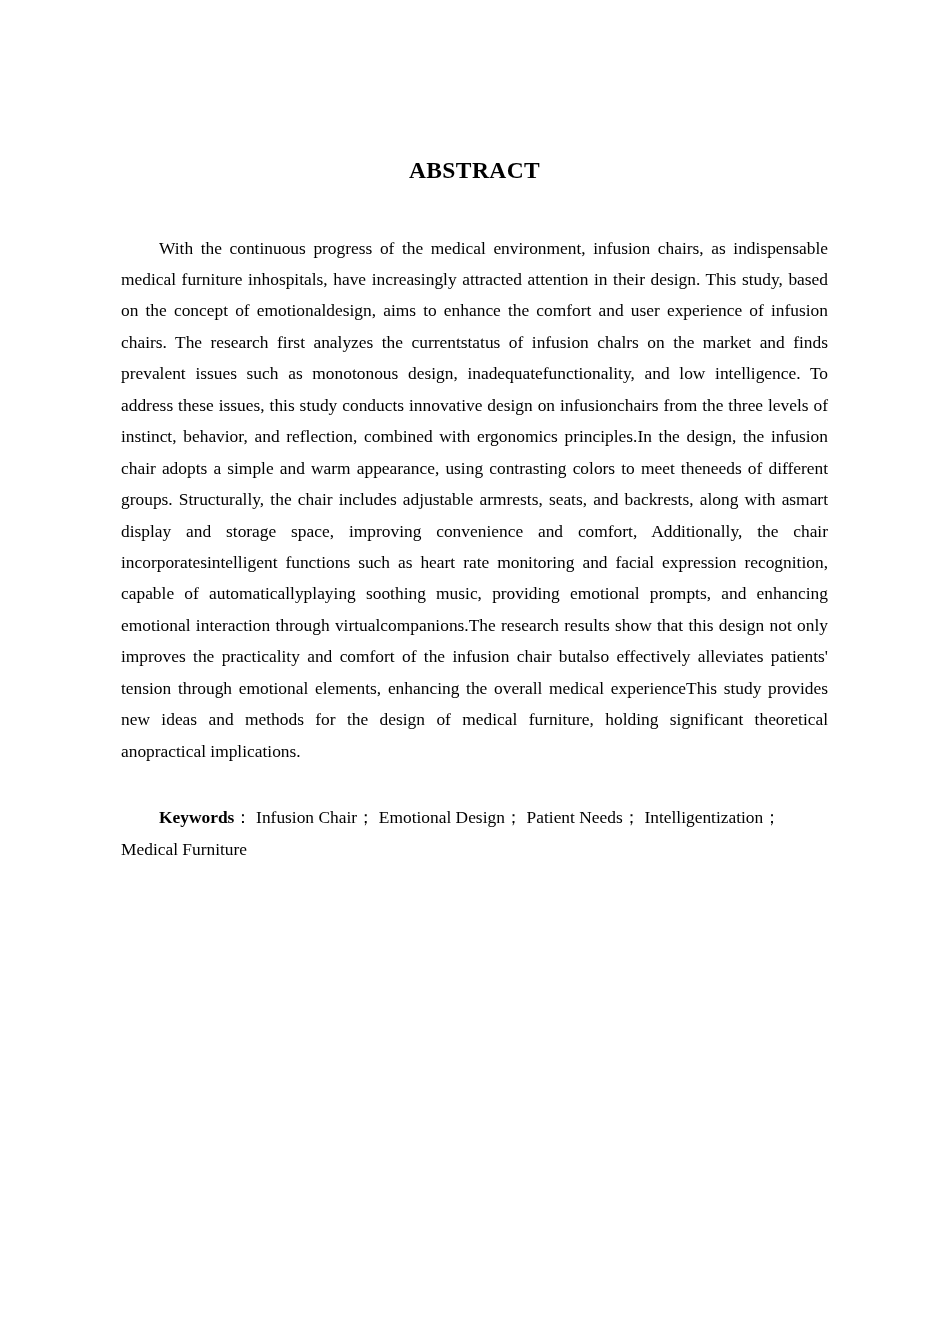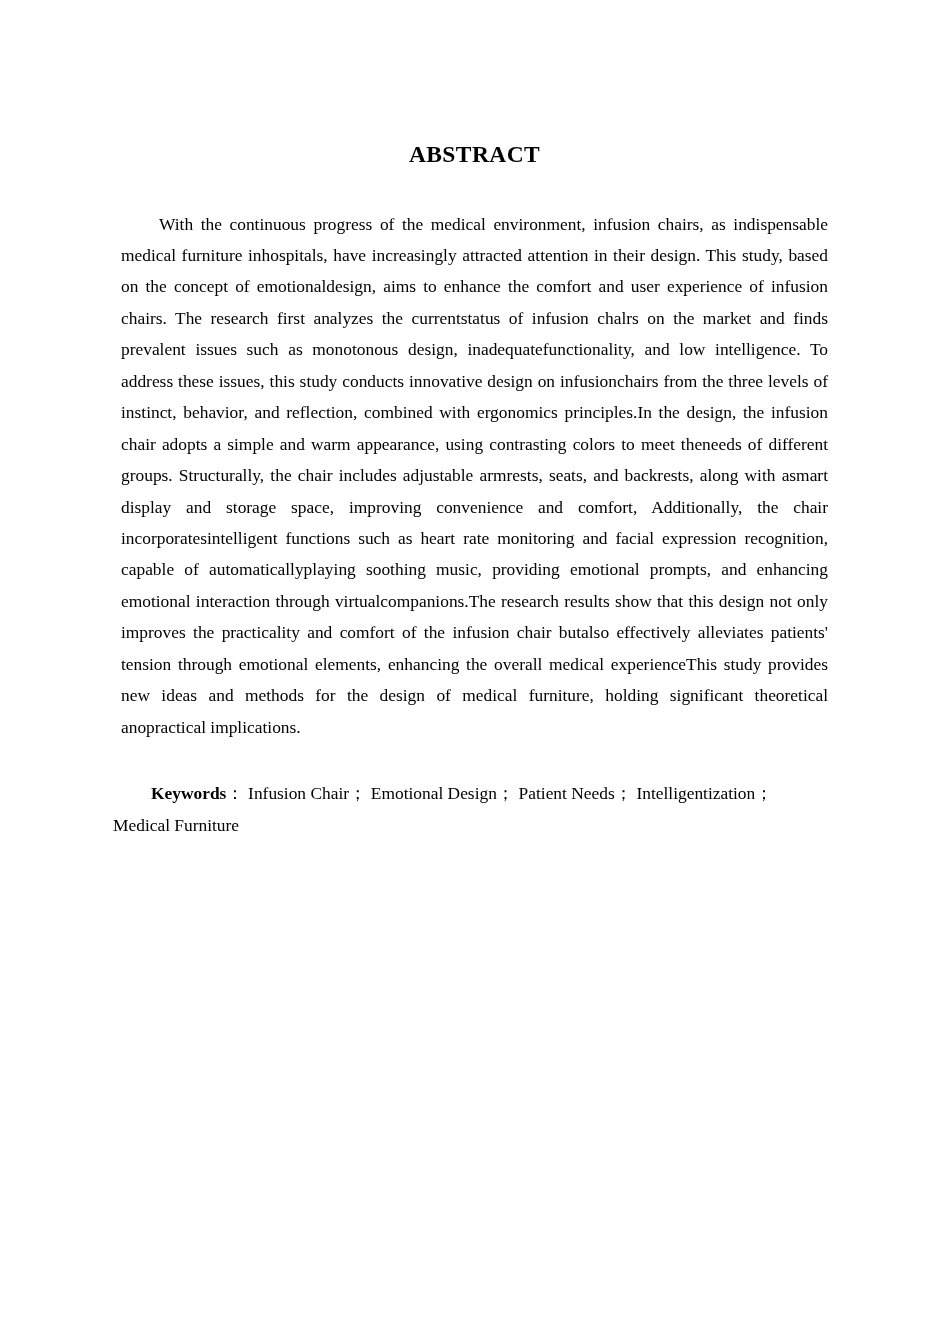--- a/index.html
+++ b/index.html
@@ -22,21 +22,21 @@
     overflow: hidden;
     box-sizing: border-box;
   }
   .content {
     position: absolute;
     left: 113px;
     top: 0;
     width: 723px;
   }
   .doc-title {
-    margin: 0;
+    margin: 16px;
     padding: 0;
     text-align: center;
     font-weight: bold;
     font-size: 23.5px;
     letter-spacing: 0.4px;
     line-height: 1;
     padding-top: 143px;
     font-family: "Liberation Serif", "DejaVu Serif", serif;
   }
   .abstract-body {
@@ -45,21 +45,21 @@
     padding-top: 34px;
     font-size: 17.4px;
     line-height: 31.45px;
     text-align: justify;
     text-justify: inter-word;
     text-indent: 38px;
     hyphens: none;
     word-spacing: 0px;
   }
   .keywords-block {
-    margin: 0;
+    margin: 8px;
     padding: 0;
     padding-top: 27px;
     font-size: 17.4px;
     line-height: 31.45px;
     text-align: left;
     text-indent: 38px;
   }
   .kw-label {
     font-weight: bold;
   }

